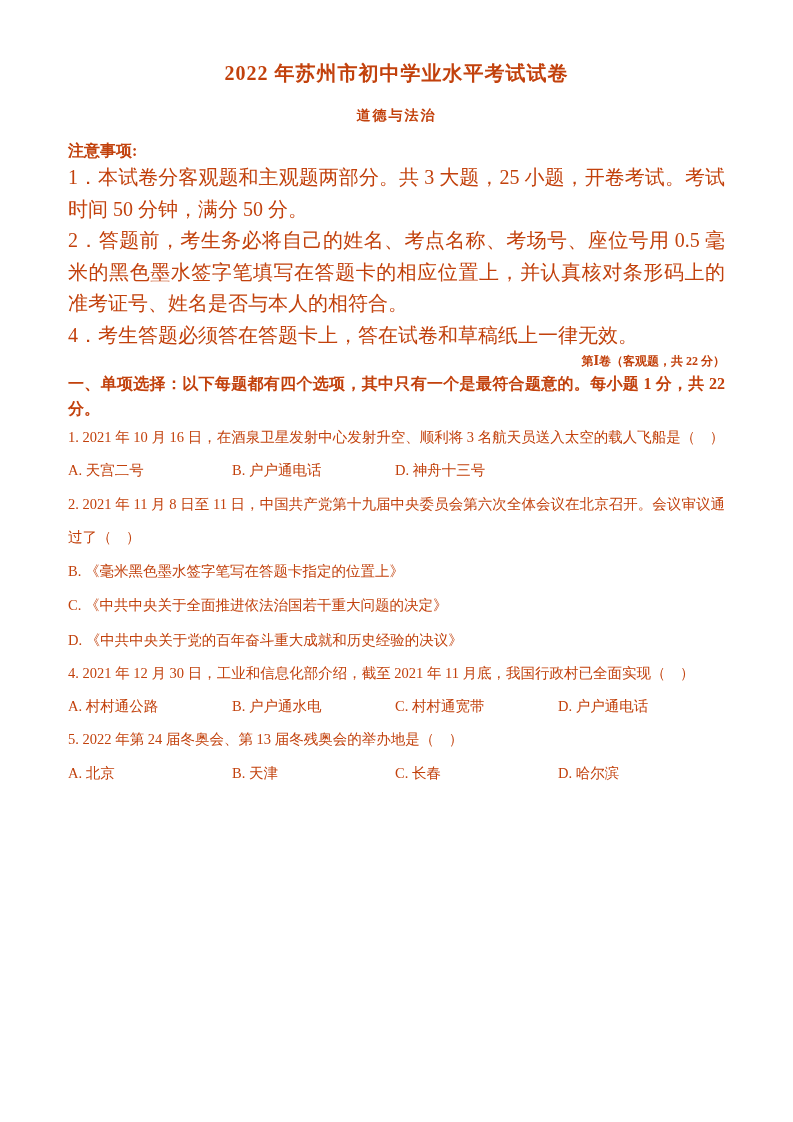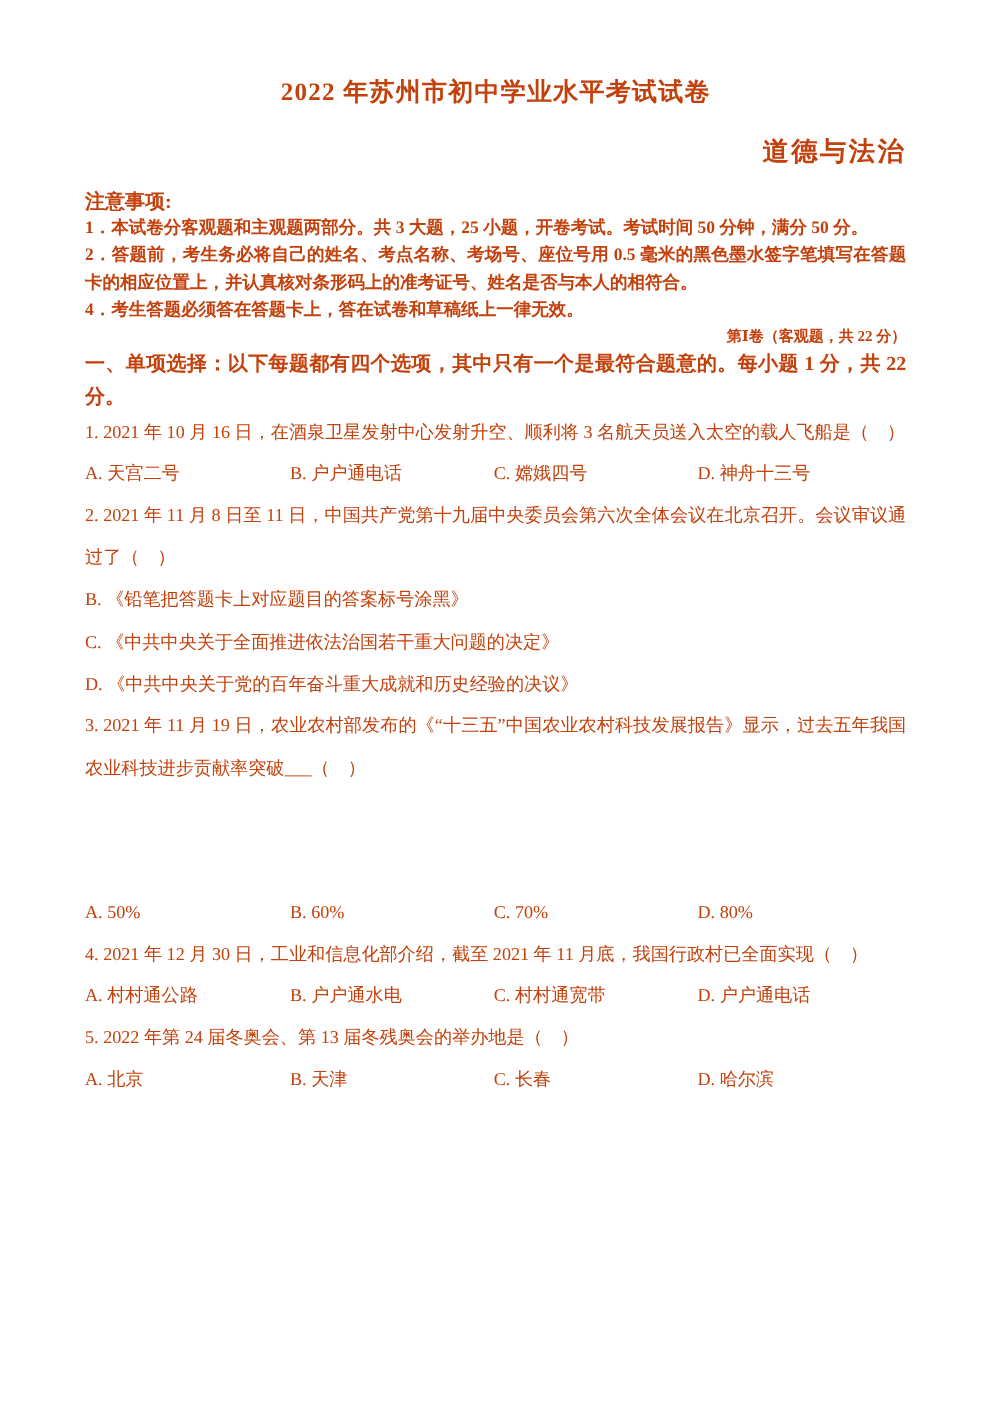--- a/index.html
+++ b/index.html
@@ -13,34 +13,34 @@
     padding: 56px 68px 40px 68px;
     font-family: "Liberation Serif", "DejaVu Serif", serif;
   }
   .title {
     font-size: 20px;
     font-weight: bold;
     text-align: center;
     letter-spacing: 1px;
   }
   .subject {
-    font-size: 21px;
+    font-size: 14px;
     font-weight: bold;
-    text-align: right;
+    text-align: center;
     margin-top: 20px;
     letter-spacing: 2px;
   }
   .notice-heading {
     margin-top: 16px;
     font-size: 16px;
     font-weight: bold;
   }
   .notice {
-    font-size: 14px;
-    font-weight: bold;
+    font-size: 20px;
+    font-weight: normal;
     line-height: 1.58;
     text-align: justify;
   }
   .part-header {
     font-size: 12px;
     font-weight: bold;
     text-align: right;
     line-height: 1.58;
   }
   .section-title {
@@ -79,44 +79,33 @@
   <p class="notice">4．考生答题必须答在答题卡上，答在试卷和草稿纸上一律无效。</p>
 
   <div class="part-header">第Ⅰ卷（客观题，共 22 分）</div>
   <p class="section-title">一、单项选择：以下每题都有四个选项，其中只有一个是最符合题意的。每小题 1 分，共 22 分。</p>
 
   <div class="question">
     <p class="stem">1. 2021 年 10 月 16 日，在酒泉卫星发射中心发射升空、顺利将 3 名航天员送入太空的载人飞船是（　）</p>
     <div class="options-row">
       <span class="opt">A. 天宫二号</span>
       <span class="opt">B. 户户通电话</span>
-      <span class="opt">C. 嫦娥四号</span>
       <span class="opt">D. 神舟十三号</span>
     </div>
   </div>
 
   <div class="question">
     <p class="stem">2. 2021 年 11 月 8 日至 11 日，中国共产党第十九届中央委员会第六次全体会议在北京召开。会议审议通过了（　）</p>
     <div class="options-list">
-      <span class="opt-line">B. 《铅笔把答题卡上对应题目的答案标号涂黑》</span>
+      <span class="opt-line">B. 《毫米黑色墨水签字笔写在答题卡指定的位置上》</span>
       <span class="opt-line">C. 《中共中央关于全面推进依法治国若干重大问题的决定》</span>
       <span class="opt-line">D. 《中共中央关于党的百年奋斗重大成就和历史经验的决议》</span>
     </div>
   </div>
 
-  <div class="question">
-    <p class="stem">3. 2021 年 11 月 19 日，农业农村部发布的《“十三五”中国农业农村科技发展报告》显示，过去五年我国农业科技进步贡献率突破___（　）</p>
-    <div class="q3-gap"></div>
-    <div class="options-row">
-      <span class="opt">A. 50%</span>
-      <span class="opt">B. 60%</span>
-      <span class="opt">C. 70%</span>
-      <span class="opt">D. 80%</span>
-    </div>
-  </div>
 
   <div class="question">
     <p class="stem">4. 2021 年 12 月 30 日，工业和信息化部介绍，截至 2021 年 11 月底，我国行政村已全面实现（　）</p>
     <div class="options-row">
       <span class="opt">A. 村村通公路</span>
       <span class="opt">B. 户户通水电</span>
       <span class="opt">C. 村村通宽带</span>
       <span class="opt">D. 户户通电话</span>
     </div>
   </div>

